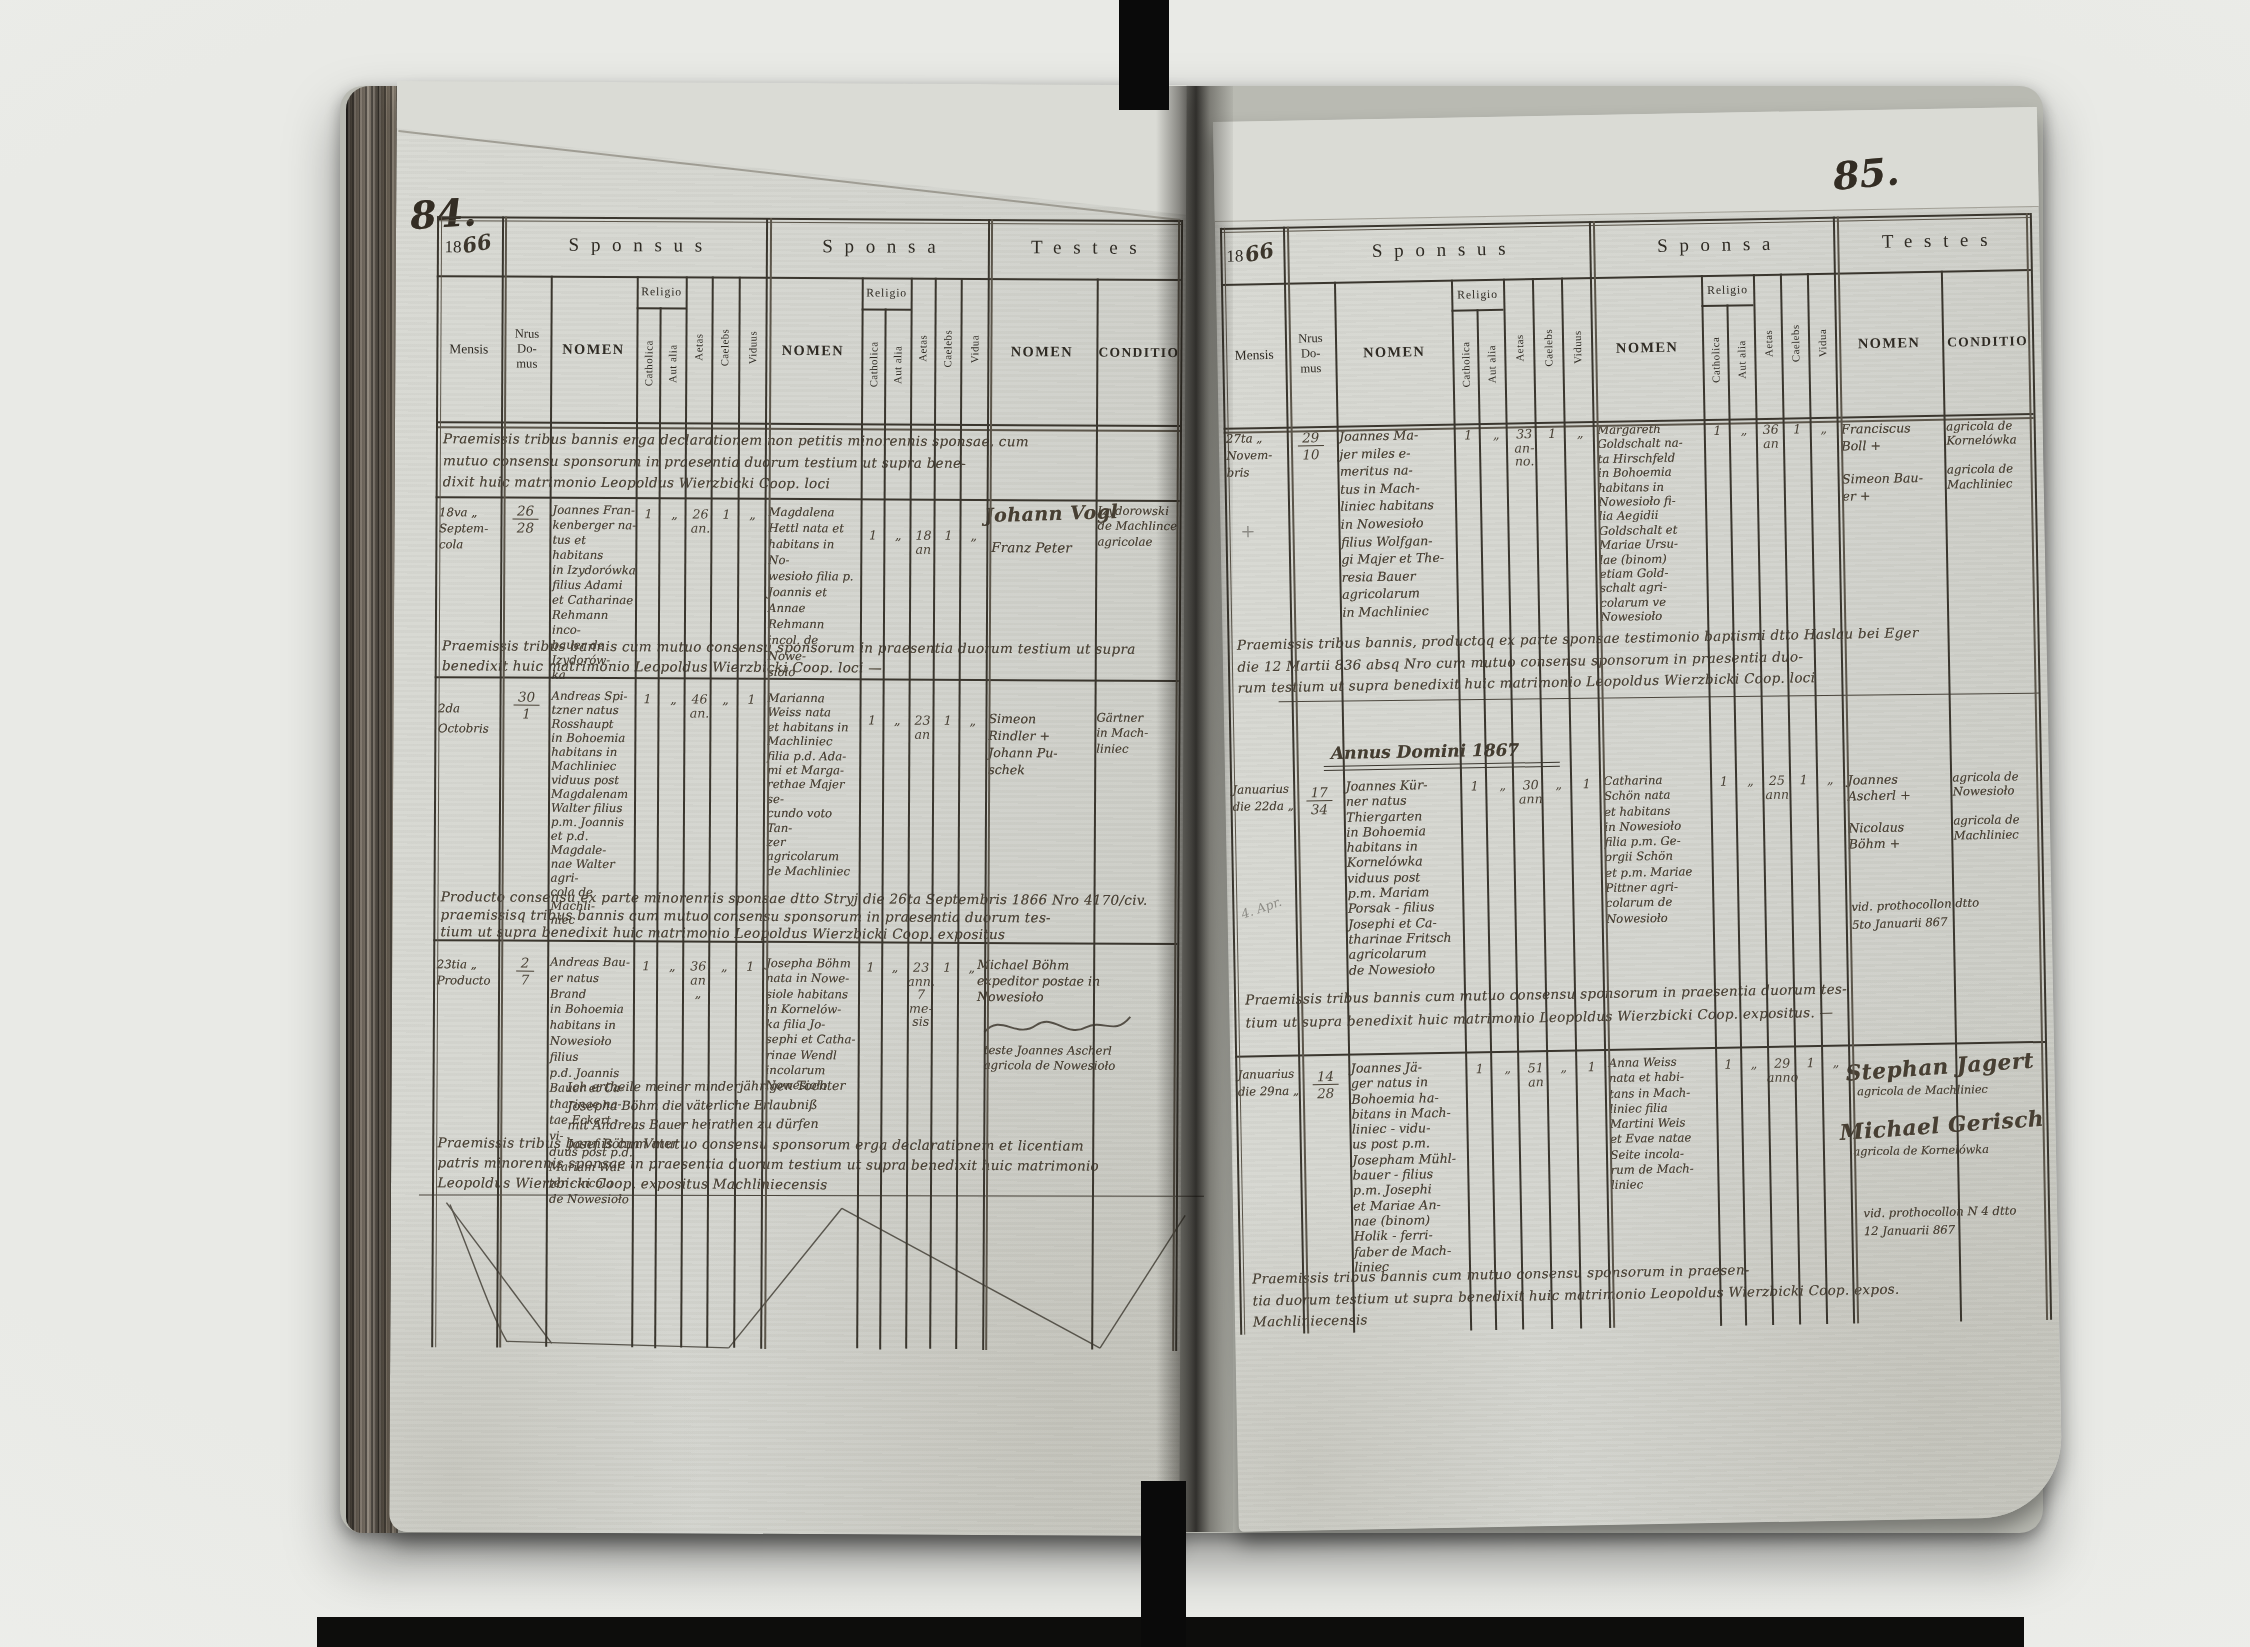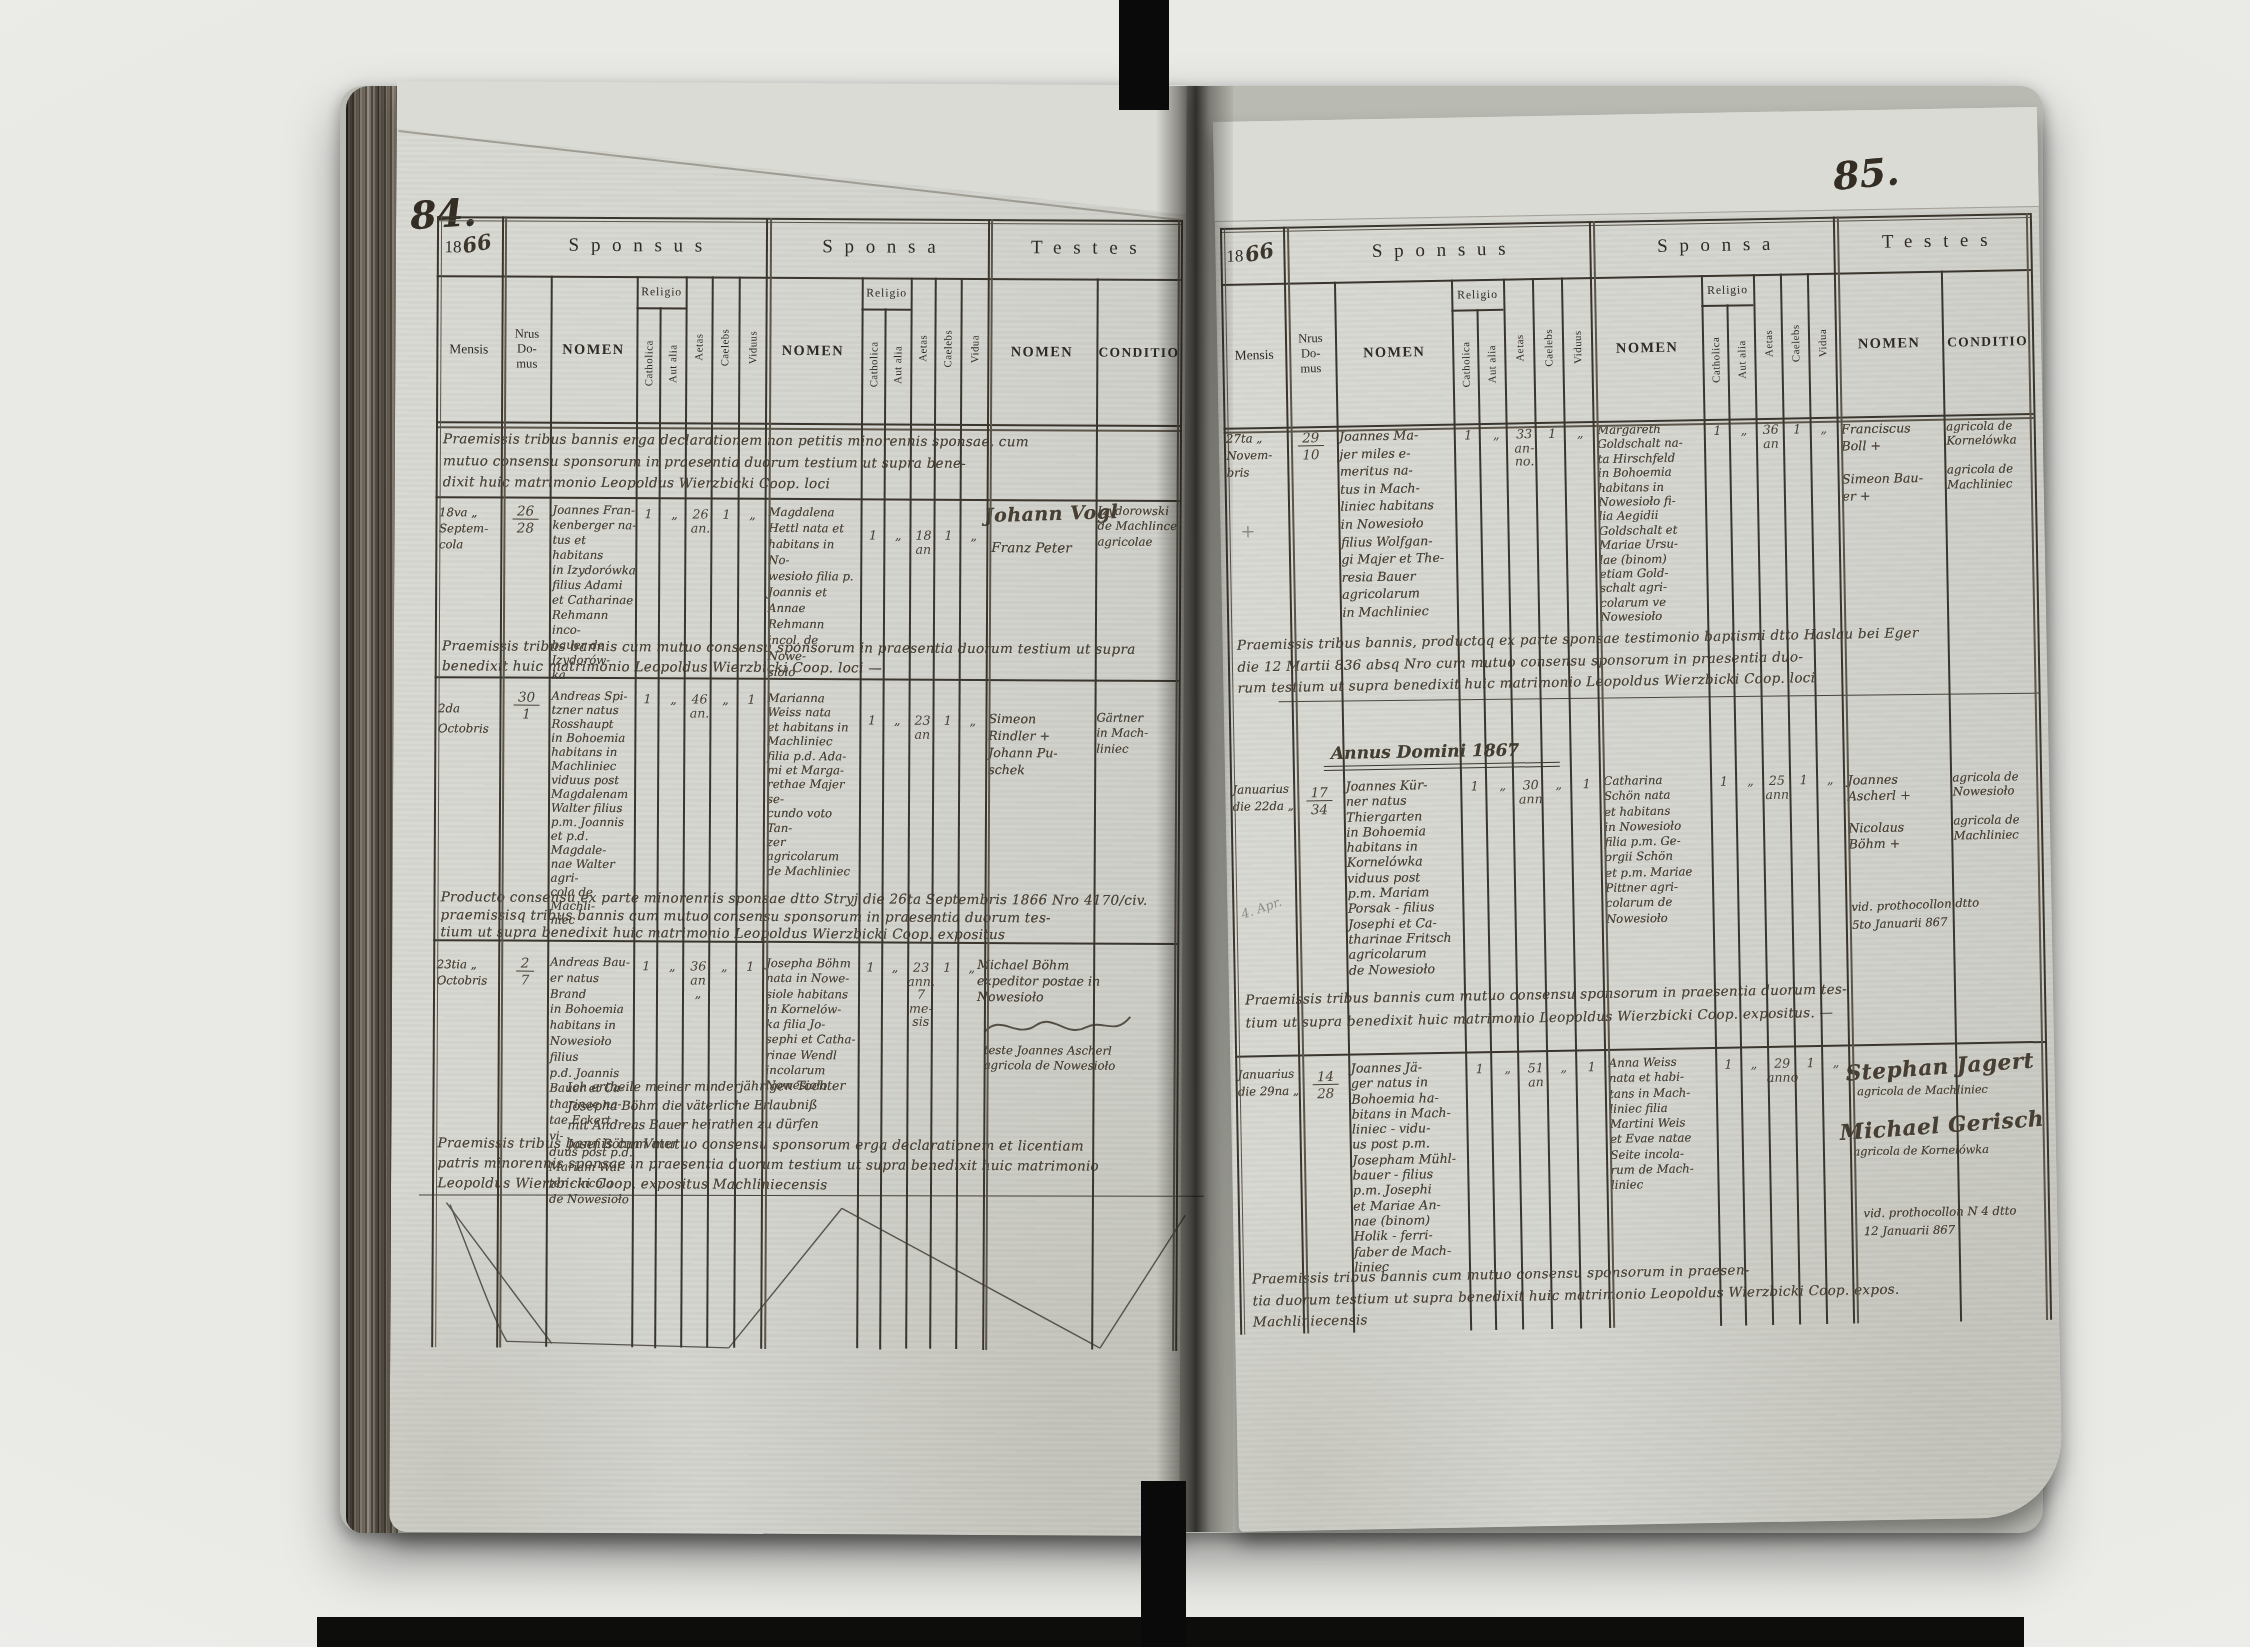--- a/index.html
+++ b/index.html
@@ -229,21 +229,21 @@
 schek</div>
       <div class="hw f13" style="left:662px;top:491px;width:79px;line-height:15.3px;">Gärtner
 in Mach-
 liniec</div>
 
       <div class="hw note" style="left:7.2px;top:672px;width:731px;line-height:17.6px;">Producto consensu ex parte minorennis sponsae dtto Stryj die 26ta Septembris 1866 Nro 4170/civ.
 praemissisq tribus bannis cum mutuo consensu sponsorum in praesentia duorum tes-
 tium ut supra benedixit huic matrimonio Leopoldus Wierzbicki Coop. expositus</div>
 
       <div class="hw f13" style="left:3.6px;top:740px;width:58px;line-height:16px;">23tia „
-Octobris</div>
+Producto</div>
       <div class="frac" style="left:74px;top:738px;width:36px;">
           <span class="fa">2</span>
           <span>7</span>
         </div>
       <div class="hw f13" style="left:117px;top:738px;width:86px;line-height:15.8px;">Andreas Bau-
 er natus Brand
 in Bohoemia
 habitans in
 Nowesioło filius
 p.d. Joannis

